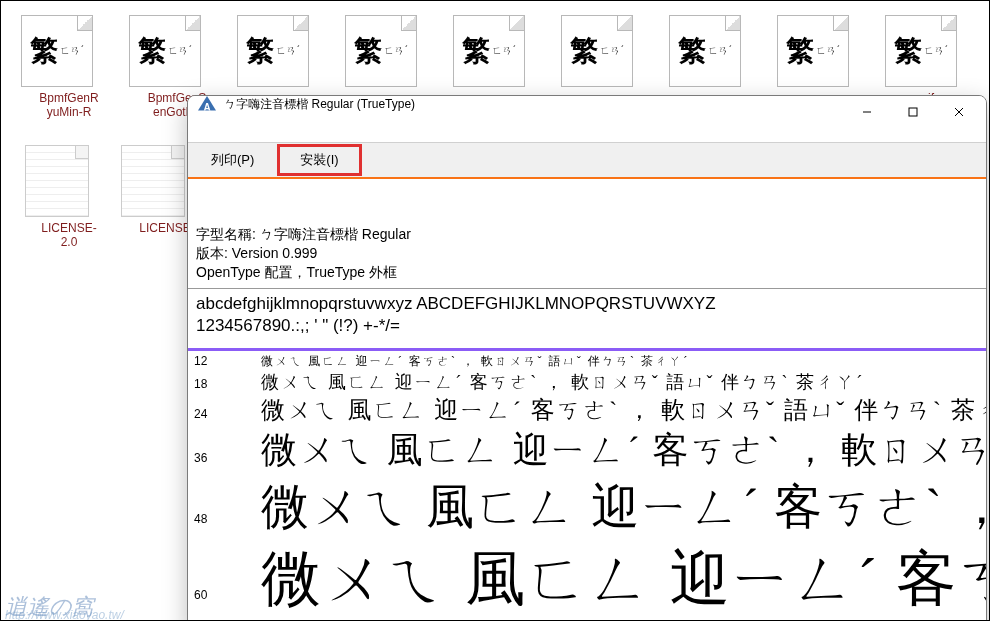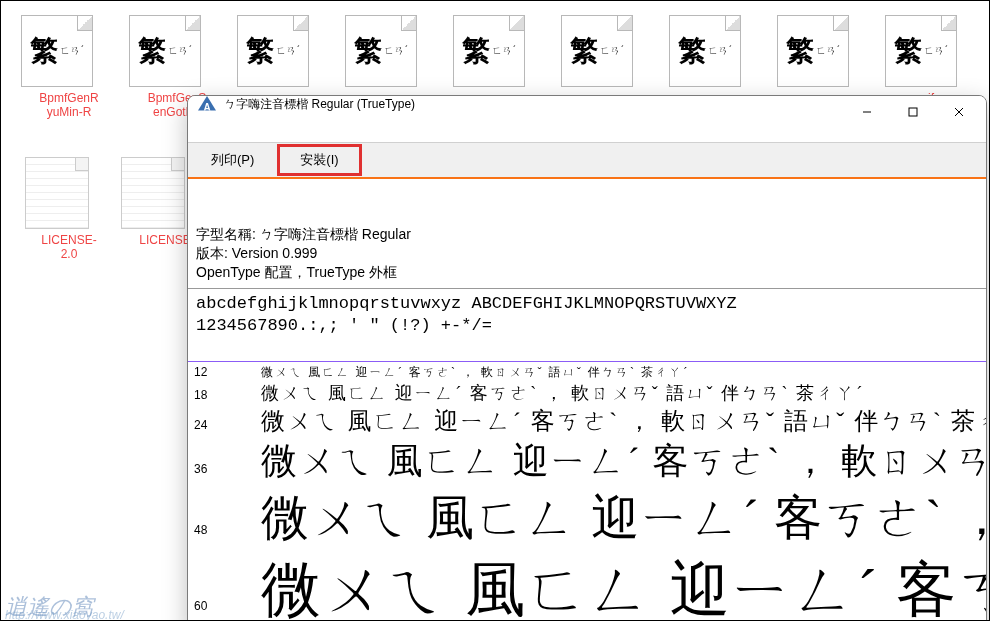--- a/index.html
+++ b/index.html
@@ -55,21 +55,21 @@
     color: #000;
   }
   .font-icon .small {
     font-size: 10px;
     margin-left: 2px;
     color: #000;
   }
   .file-label {
     font-size: 12px;
     text-align: center;
-    color: #ef4444;
+    color: #7f1d1d;
     line-height: 1.2;
     word-break: break-all;
     margin-left: 24px;
   }
 
   .textfile-icon {
     width: 64px;
     height: 72px;
     border: 1px solid #ccc;
     background: repeating-linear-gradient(#fff 0 6px, #eee 6px 7px);
@@ -148,25 +148,25 @@
   }
 
   .meta {
     padding: 6px 16px 6px 8px;
     border-bottom: 1px solid #999;
     font-size: 14px;
     line-height: 1.35;
     margin-top: 40px;
   }
   .sample-ascii {
-    padding: 4px 8px 24px 8px;
-    border-bottom: 1px solid #8b5cf6;
+    padding: 4px 8px 11px 8px;
+    border-bottom: 3px solid #8b5cf6;
     font-size: 17px;
     line-height: 1.3;
-    font-family: Liberation Mono, monospace;
+    font-family: Liberation Sans, sans-serif;
   }
   .preview-area {
     flex: 1;
     overflow: hidden;
     padding: 2px 0 0 6px;
   }
   .preview-row {
     display: flex;
     align-items: baseline;
     white-space: nowrap;
@@ -265,21 +265,21 @@
   </div>
   <div class="file-item">
     <div class="font-icon">
         <span class="big">繁</span>
         <span class="small">ㄈㄢˊ</span>
       </div>
     <div class="file-label">if-</div>
   </div>
 </div>
 
-<div style="position:absolute;top:152px;left:14px;display:flex;gap:12px;">
+<div style="position:absolute;top:140px;left:14px;display:flex;gap:12px;">
   <div class="file-item">
     <div class="textfile-icon"></div>
     <div class="file-label">LICENSE-2.0</div>
   </div>
   <div class="file-item">
     <div class="textfile-icon"></div>
     <div class="file-label">LICENSE</div>
   </div>
 </div>
 

